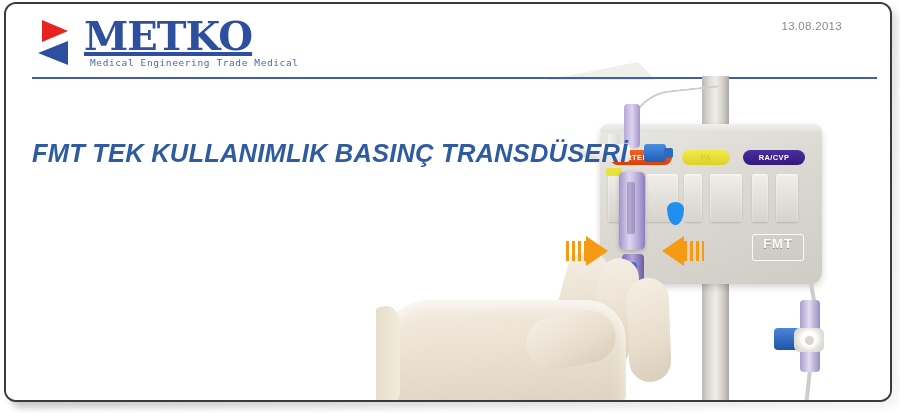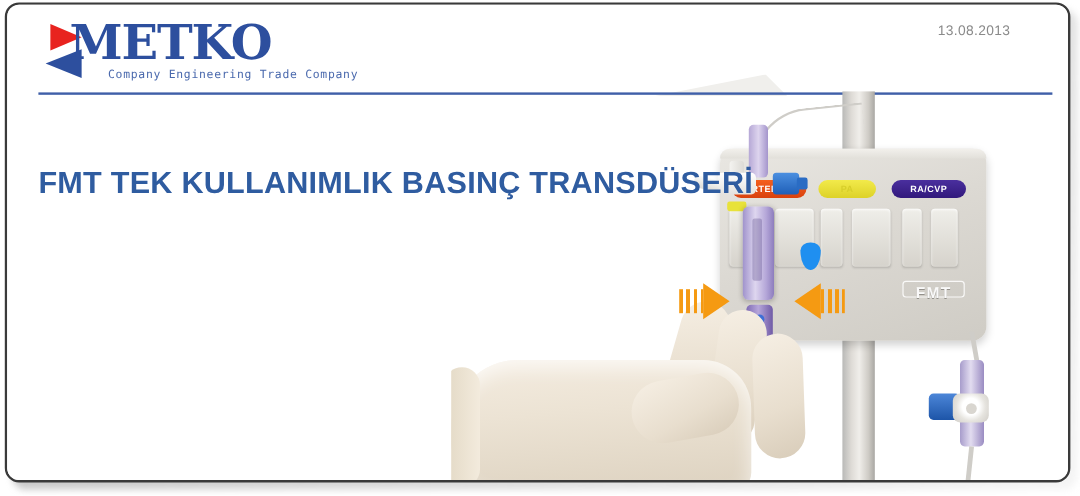--- a/index.html
+++ b/index.html
@@ -59,28 +59,29 @@
     border-left: 26px solid #e8231f;
   }
   .tri-blue {
     position: absolute; left: 0px; top: 24px;
     width: 0; height: 0;
     border-top: 12px solid transparent;
     border-bottom: 12px solid transparent;
     border-right: 30px solid #2d4f9e;
   }
   .logo-word {
-    position: absolute; left: 20px; top: -2px;
+    position: absolute; left: 46px; top: -2px;
     font-family: "DejaVu Serif", serif;
     font-weight: bold;
     font-size: 40px;
     letter-spacing: -1px;
     color: #2d4f9e;
     line-height: 46px;
     white-space: nowrap;
+    text-decoration: underline;
   }
   .logo-sub {
     position: absolute; left: 52px; top: 42px;
     font-family: "DejaVu Sans Mono", monospace;
     font-size: 9.5px;
     letter-spacing: 0.6px;
     color: #4a69ad;
     white-space: nowrap;
   }
 
@@ -113,20 +114,21 @@
   
   .slide-title {
     position: absolute;
     left: 26px; top: 135px;
     font-size: 25.5px;
     font-weight: 600;
     color: #2f5ca0;
     letter-spacing: 0.2px;
     white-space: nowrap;
     z-index: 3;
+    font-style: italic;
   }
 
   
   .photo {
     position: absolute;
     left: 370px; top: 72px;
     width: 516px; height: 328px;
     z-index: 2;
     overflow: hidden;
   }
@@ -195,21 +197,21 @@
   .slot-1 { left: 8px;   top: 50px; width: 24px; height: 48px; }
   .slot-2 { left: 46px;  top: 50px; width: 32px; height: 48px; }
   .slot-3 { left: 84px;  top: 50px; width: 18px; height: 48px; }
   .slot-4 { left: 110px; top: 50px; width: 32px; height: 48px; }
   .slot-5 { left: 152px; top: 50px; width: 16px; height: 48px; }
   .slot-6 { left: 176px; top: 50px; width: 22px; height: 48px; }
 
   .fmt-emboss {
     position: absolute;
     left: 152px; top: 110px;
-    width: 52px; height: 14px;
+    width: 52px; height: 27px;
     border-radius: 3px;
     border: 1.5px solid rgba(255,255,255,0.85);
     background: rgba(0,0,0,0.015);
     color: rgba(255,255,255,0.95);
     text-shadow: 0 1px 0 rgba(140,138,132,0.9);
     font-size: 13px;
     font-weight: bold;
     text-align: center;
     line-height: 18px;
     letter-spacing: 1px;
@@ -371,21 +373,21 @@
 
   <div class="frame">
     <div class="inner">
 
       <div class="logo">
         <div class="logo-mark">
           <div class="tri-red"></div>
           <div class="tri-blue"></div>
         </div>
         <div class="logo-word">METKO</div>
-        <div class="logo-sub">Company Engineering Trade Company</div>
+        <div class="logo-sub">Medical Engineering Trade Medical</div>
       </div>
 
       <div class="slide-date">13.08.2013</div>
 
       <svg class="deco-poly" viewBox="0 0 110 18">
         <polygon points="0,18 92,0 110,18" fill="#f0efec"></polygon>
       </svg>
 
       <div class="divider"></div>
 

